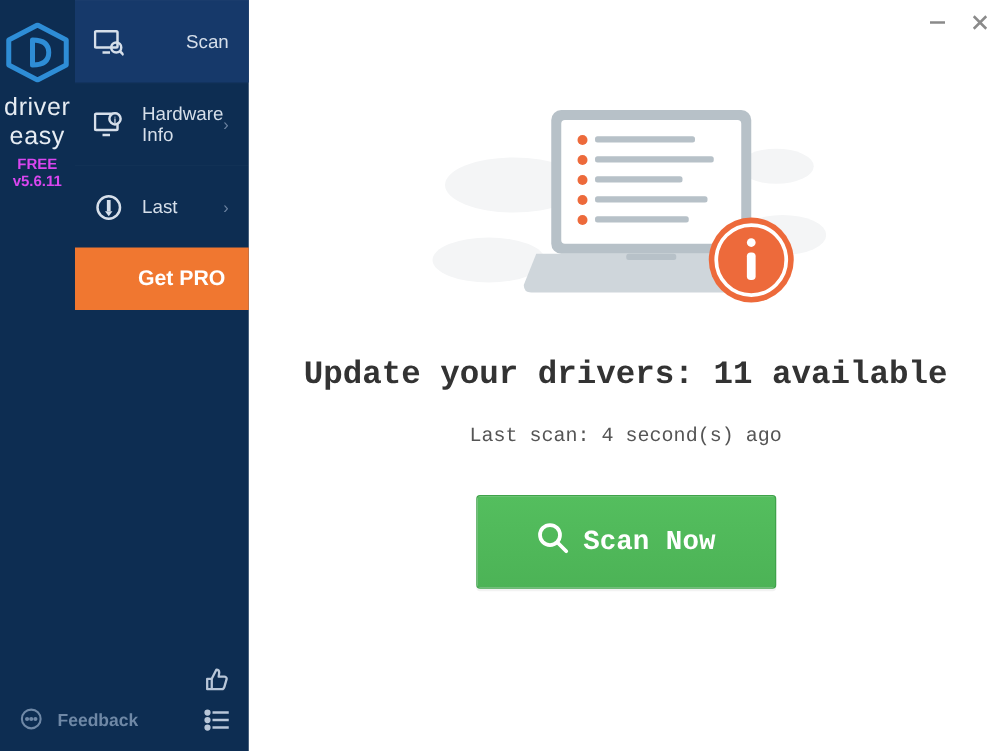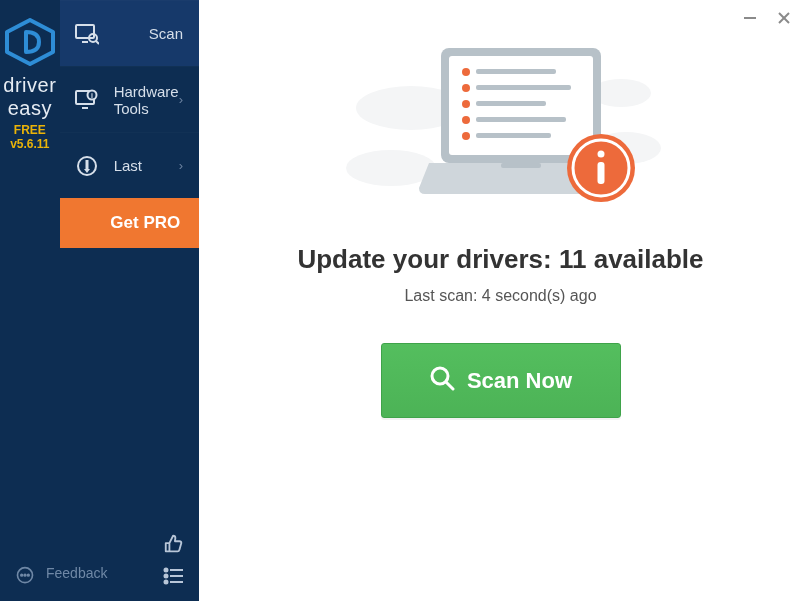--- a/index.html
+++ b/index.html
@@ -38,21 +38,21 @@
   }
   .brand-name {
     font-size: 20px;
     color: #e6ecf3;
     margin-top: 4px;
     letter-spacing: 0.5px;
     font-family: "Segoe UI Light", "Segoe UI", Arial, sans-serif;
   }
   .brand-ver {
     font-size: 12px;
-    color: #eab308;
+    color: #d946ef;
     margin-top: 3px;
     font-weight: 600;
   }
   .nav { display: flex; flex-direction: column; }
   .nav-item {
     height: 66px;
     display: flex; align-items: center;
     padding: 0 16px 0 14px;
     color: #d6dfea;
     font-size: 15px;
@@ -86,49 +86,51 @@
   }
   
   .sidebar-bottom {
     position: absolute; bottom: 0; left: 0; right: 0;
     padding: 10px 14px 14px 14px;
   }
   .thumb-row {
     display: flex; justify-content: flex-end; margin-bottom: 10px;
   }
   .feedback-row {
-    display: flex; align-items: flex-start; gap: 10px;
+    display: flex; align-items: center; gap: 10px;
     color: #6f88a6;
+    font-weight: bold;
   }
   .feedback-label { flex: 1; font-size: 14px; }
   .sb-icon { width: 22px; height: 22px; display:flex; align-items:center; justify-content:center; color:#b8c6d8; }
 
   
   .main {
     flex: 1; height: 100%;
     background: #fff;
     display: flex; flex-direction: column;
     align-items: center;
-    padding-top: 38px;
+    padding-top: 78px;
+    font-family: Liberation Mono, monospace;
   }
   .illus {
     width: 320px; height: 180px;
     position: relative;
     margin-bottom: 18px;
   }
   .headline {
     font-size: 26px;
     font-weight: 700;
     color: #333;
     margin-top: 8px;
   }
   .subline {
     font-size: 16px;
     color: #555;
-    margin-top: 12px;
+    margin-top: 26px;
   }
   .scan-btn {
     margin-top: 38px;
     width: 240px; height: 75px;
     background: linear-gradient(#54be5e, #4cb356);
     border: 1px solid #3fa34a;
     border-radius: 3px;
     box-shadow: 0 2px 0 rgba(0,0,0,0.05);
     display: flex; align-items: center; justify-content: center;
     gap: 12px;
@@ -184,21 +186,21 @@
 
       <div class="nav-item">
         <span class="nav-icon">
           <svg width="24" height="22" viewBox="0 0 24 22">
             <rect x="1" y="2" width="18" height="13" rx="1" fill="none" stroke="#d6dfea" stroke-width="2"></rect>
             <line x1="7" y1="19" x2="13" y2="19" stroke="#d6dfea" stroke-width="2"></line>
             <circle cx="17" cy="6" r="4.5" fill="#0d2d52" stroke="#d6dfea" stroke-width="2"></circle>
             <text x="17" y="9" font-size="7" text-anchor="middle" fill="#d6dfea" font-weight="bold">i</text>
           </svg>
         </span>
-        <span class="nav-label">Hardware Tools</span>
+        <span class="nav-label">Hardware Info</span>
         <span class="chevron">›</span>
       </div>
 
       <div class="nav-item">
         <span class="nav-icon">
           <svg width="24" height="24" viewBox="0 0 24 24">
             <circle cx="12" cy="12" r="9" fill="none" stroke="#d6dfea" stroke-width="2"></circle>
             <rect x="10.5" y="6" width="3" height="9" fill="#d6dfea"></rect>
             <polygon points="9,15 15,15 12,19" fill="#d6dfea"></polygon>
           </svg>

